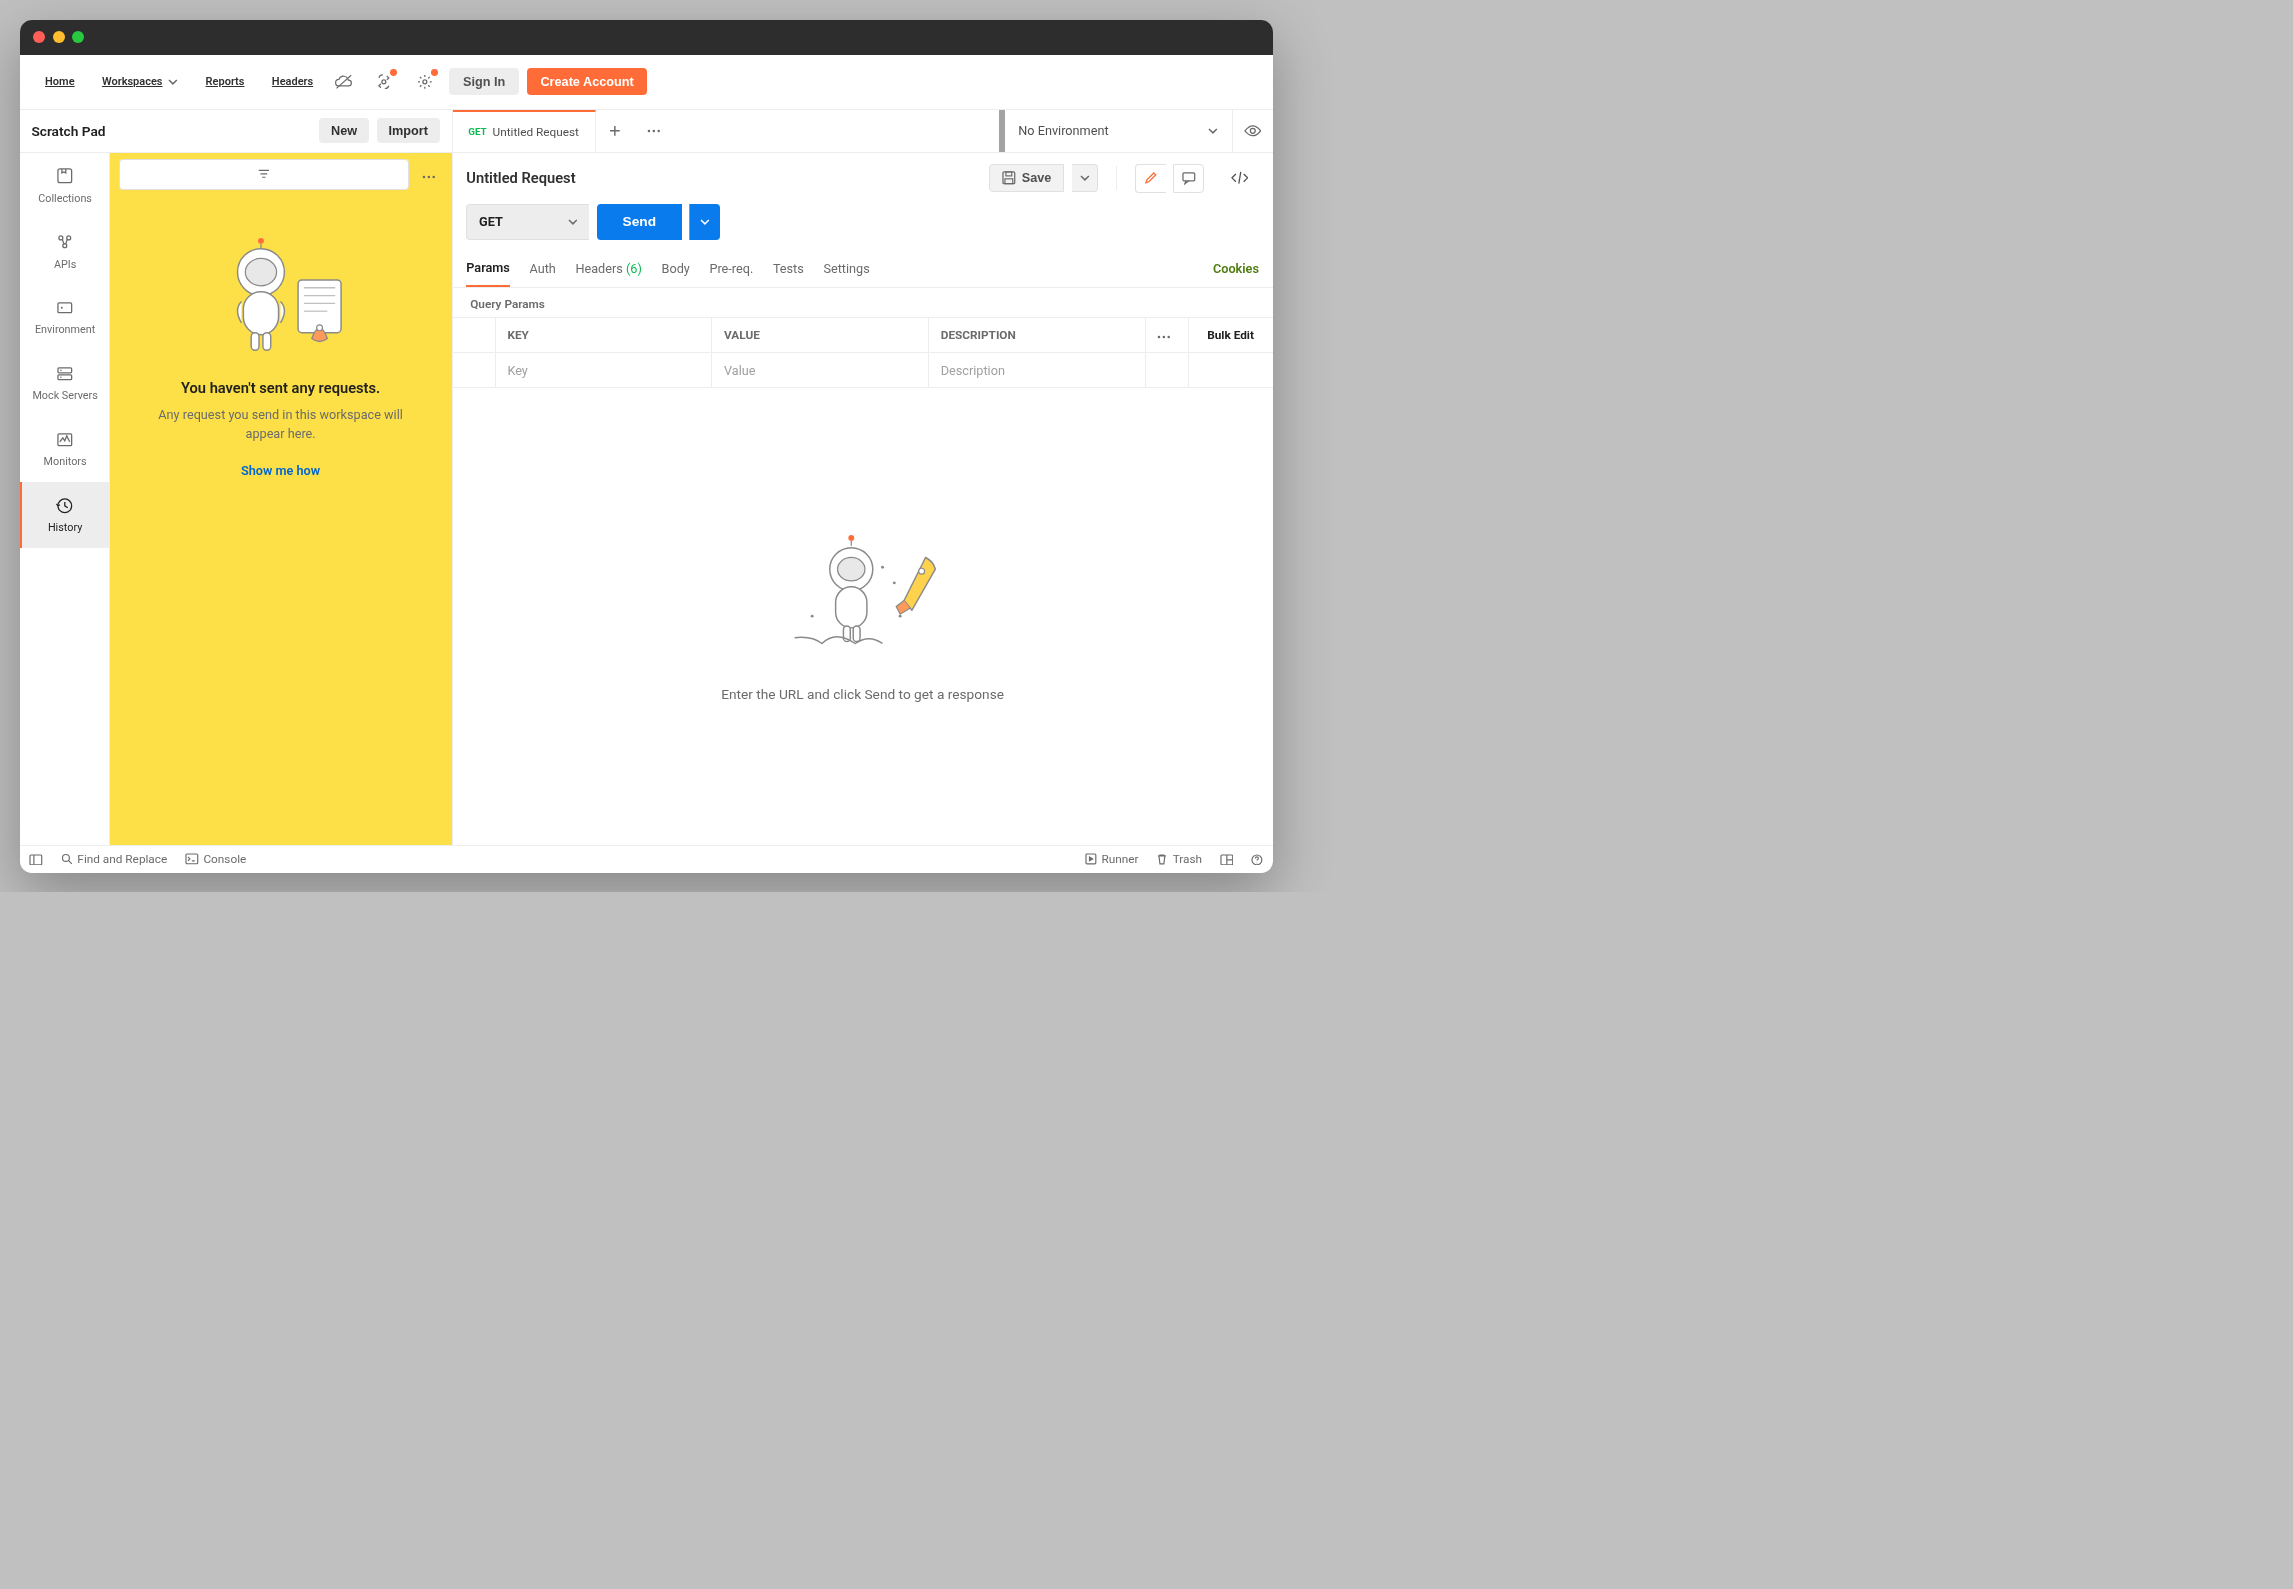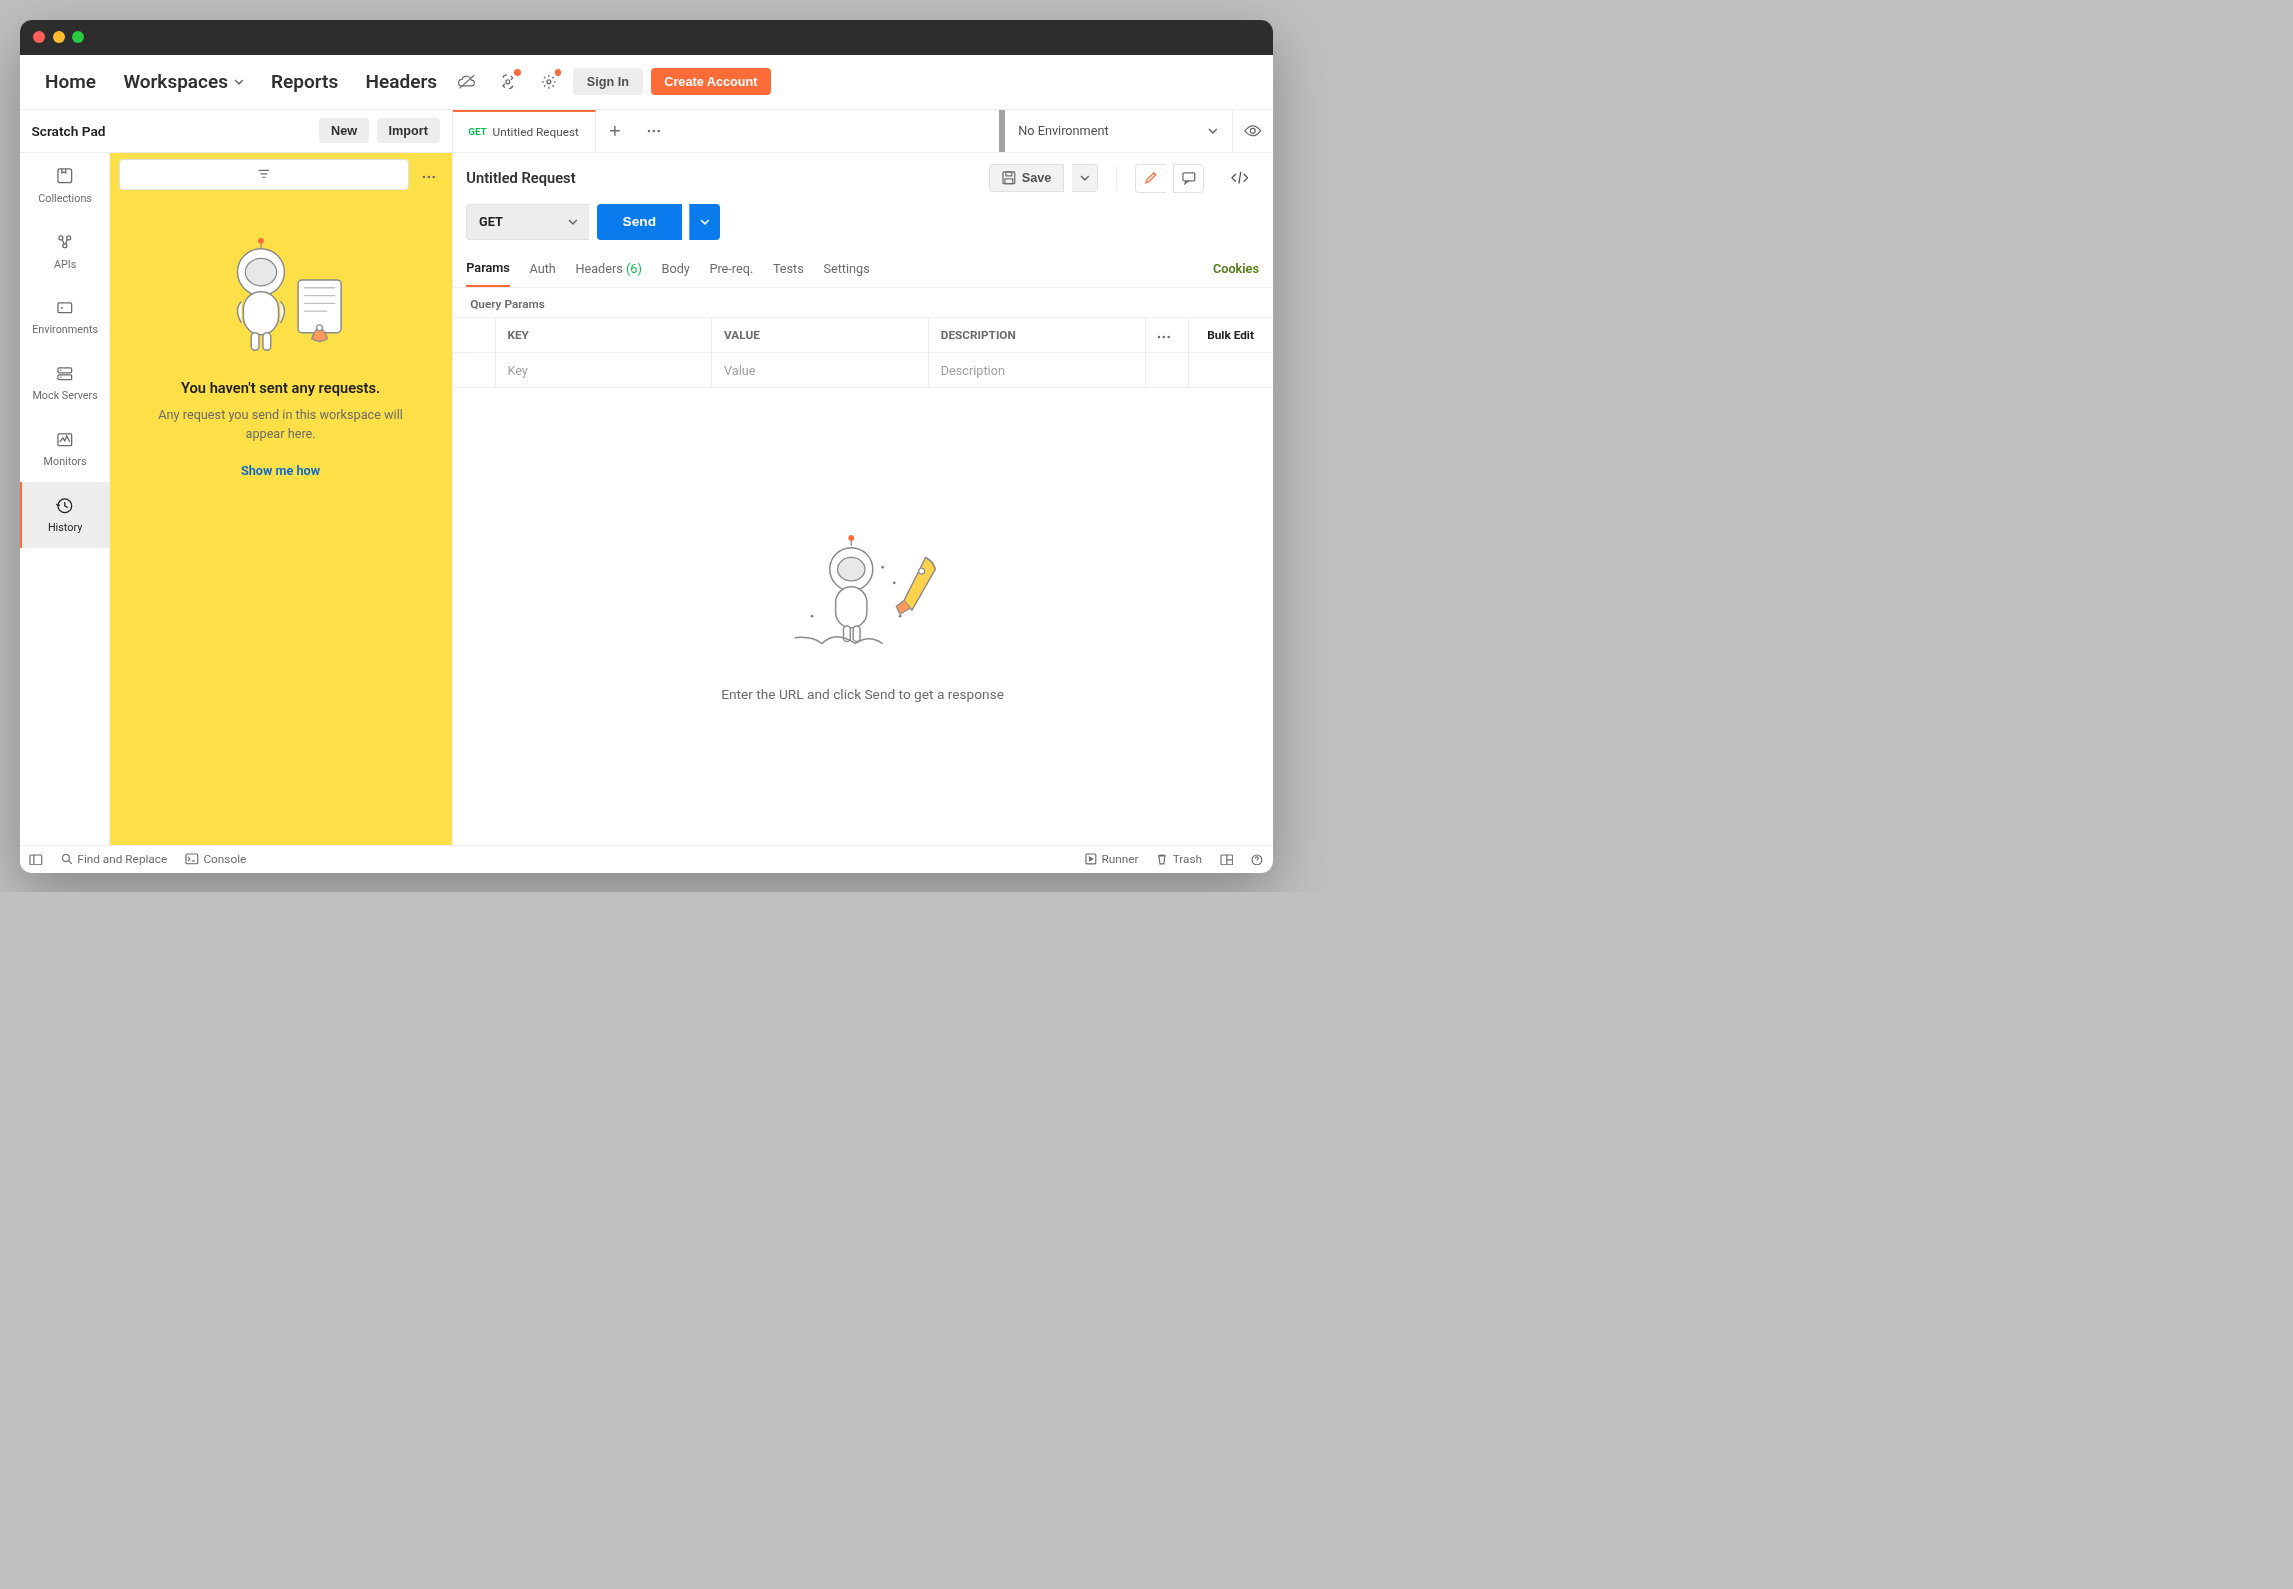--- a/index.html
+++ b/index.html
@@ -36,27 +36,28 @@
 .topnav {
   height: 55px;
   display: flex;
   align-items: center;
   padding: 0 11.8px;
   border-bottom: 1px solid #ededed;
 }
 .topnav-left { display: flex; align-items: center; gap: 0; }
 .topnav-item {
   padding: 7.8px 13.7px;
-  font-size: 19px;
+  font-size: 11px;
   font-weight: 600;
   color: #303030;
   display: flex;
   align-items: center;
   gap: 5.9px;
   cursor: pointer;
+  text-decoration: underline;
 }
 .chev-down { width: 9.8px; height: 9.8px; }
 .topnav-center { flex: 1; display: flex; justify-content: center; }
 .search-box {
   display: flex; align-items: center; gap: 7.8px;
   background: #ededed; border-radius: 3.9px;
   padding: 5.9px 11.8px; width: 196px; color: #6b6b6b;
 }
 .topnav-right { display: flex; align-items: center; gap: 7.8px; }
 .icon-btn {
@@ -301,21 +302,21 @@
                 <circle cx="10" cy="14" r="2" stroke="#6b6b6b" stroke-width="1.3" fill="none"></circle>
                 <path d="M7.5 7.5L9 12M12.5 7.5L11 12" stroke="#6b6b6b" stroke-width="1.3"></path>
               </svg>
             <span>APIs</span>
           </div>
           <div class="iconbar-item">
             <svg viewBox="0 0 20 20">
                 <rect x="3" y="5" width="14" height="10" rx="1" stroke="#6b6b6b" stroke-width="1.3" fill="none"></rect>
                 <circle cx="7" cy="10" r="1" fill="#6b6b6b"></circle>
               </svg>
-            <span>Environments</span>
+            <span>Environment</span>
           </div>
           <div class="iconbar-item">
             <svg viewBox="0 0 20 20">
                 <rect x="3" y="4" width="14" height="5" rx="1" stroke="#6b6b6b" stroke-width="1.3" fill="none"></rect>
                 <rect x="3" y="11" width="14" height="5" rx="1" stroke="#6b6b6b" stroke-width="1.3" fill="none"></rect>
                 <circle cx="6" cy="6.5" r="0.8" fill="#6b6b6b"></circle>
                 <circle cx="6" cy="13.5" r="0.8" fill="#6b6b6b"></circle>
               </svg>
             <span>Mock Servers</span>
           </div>

